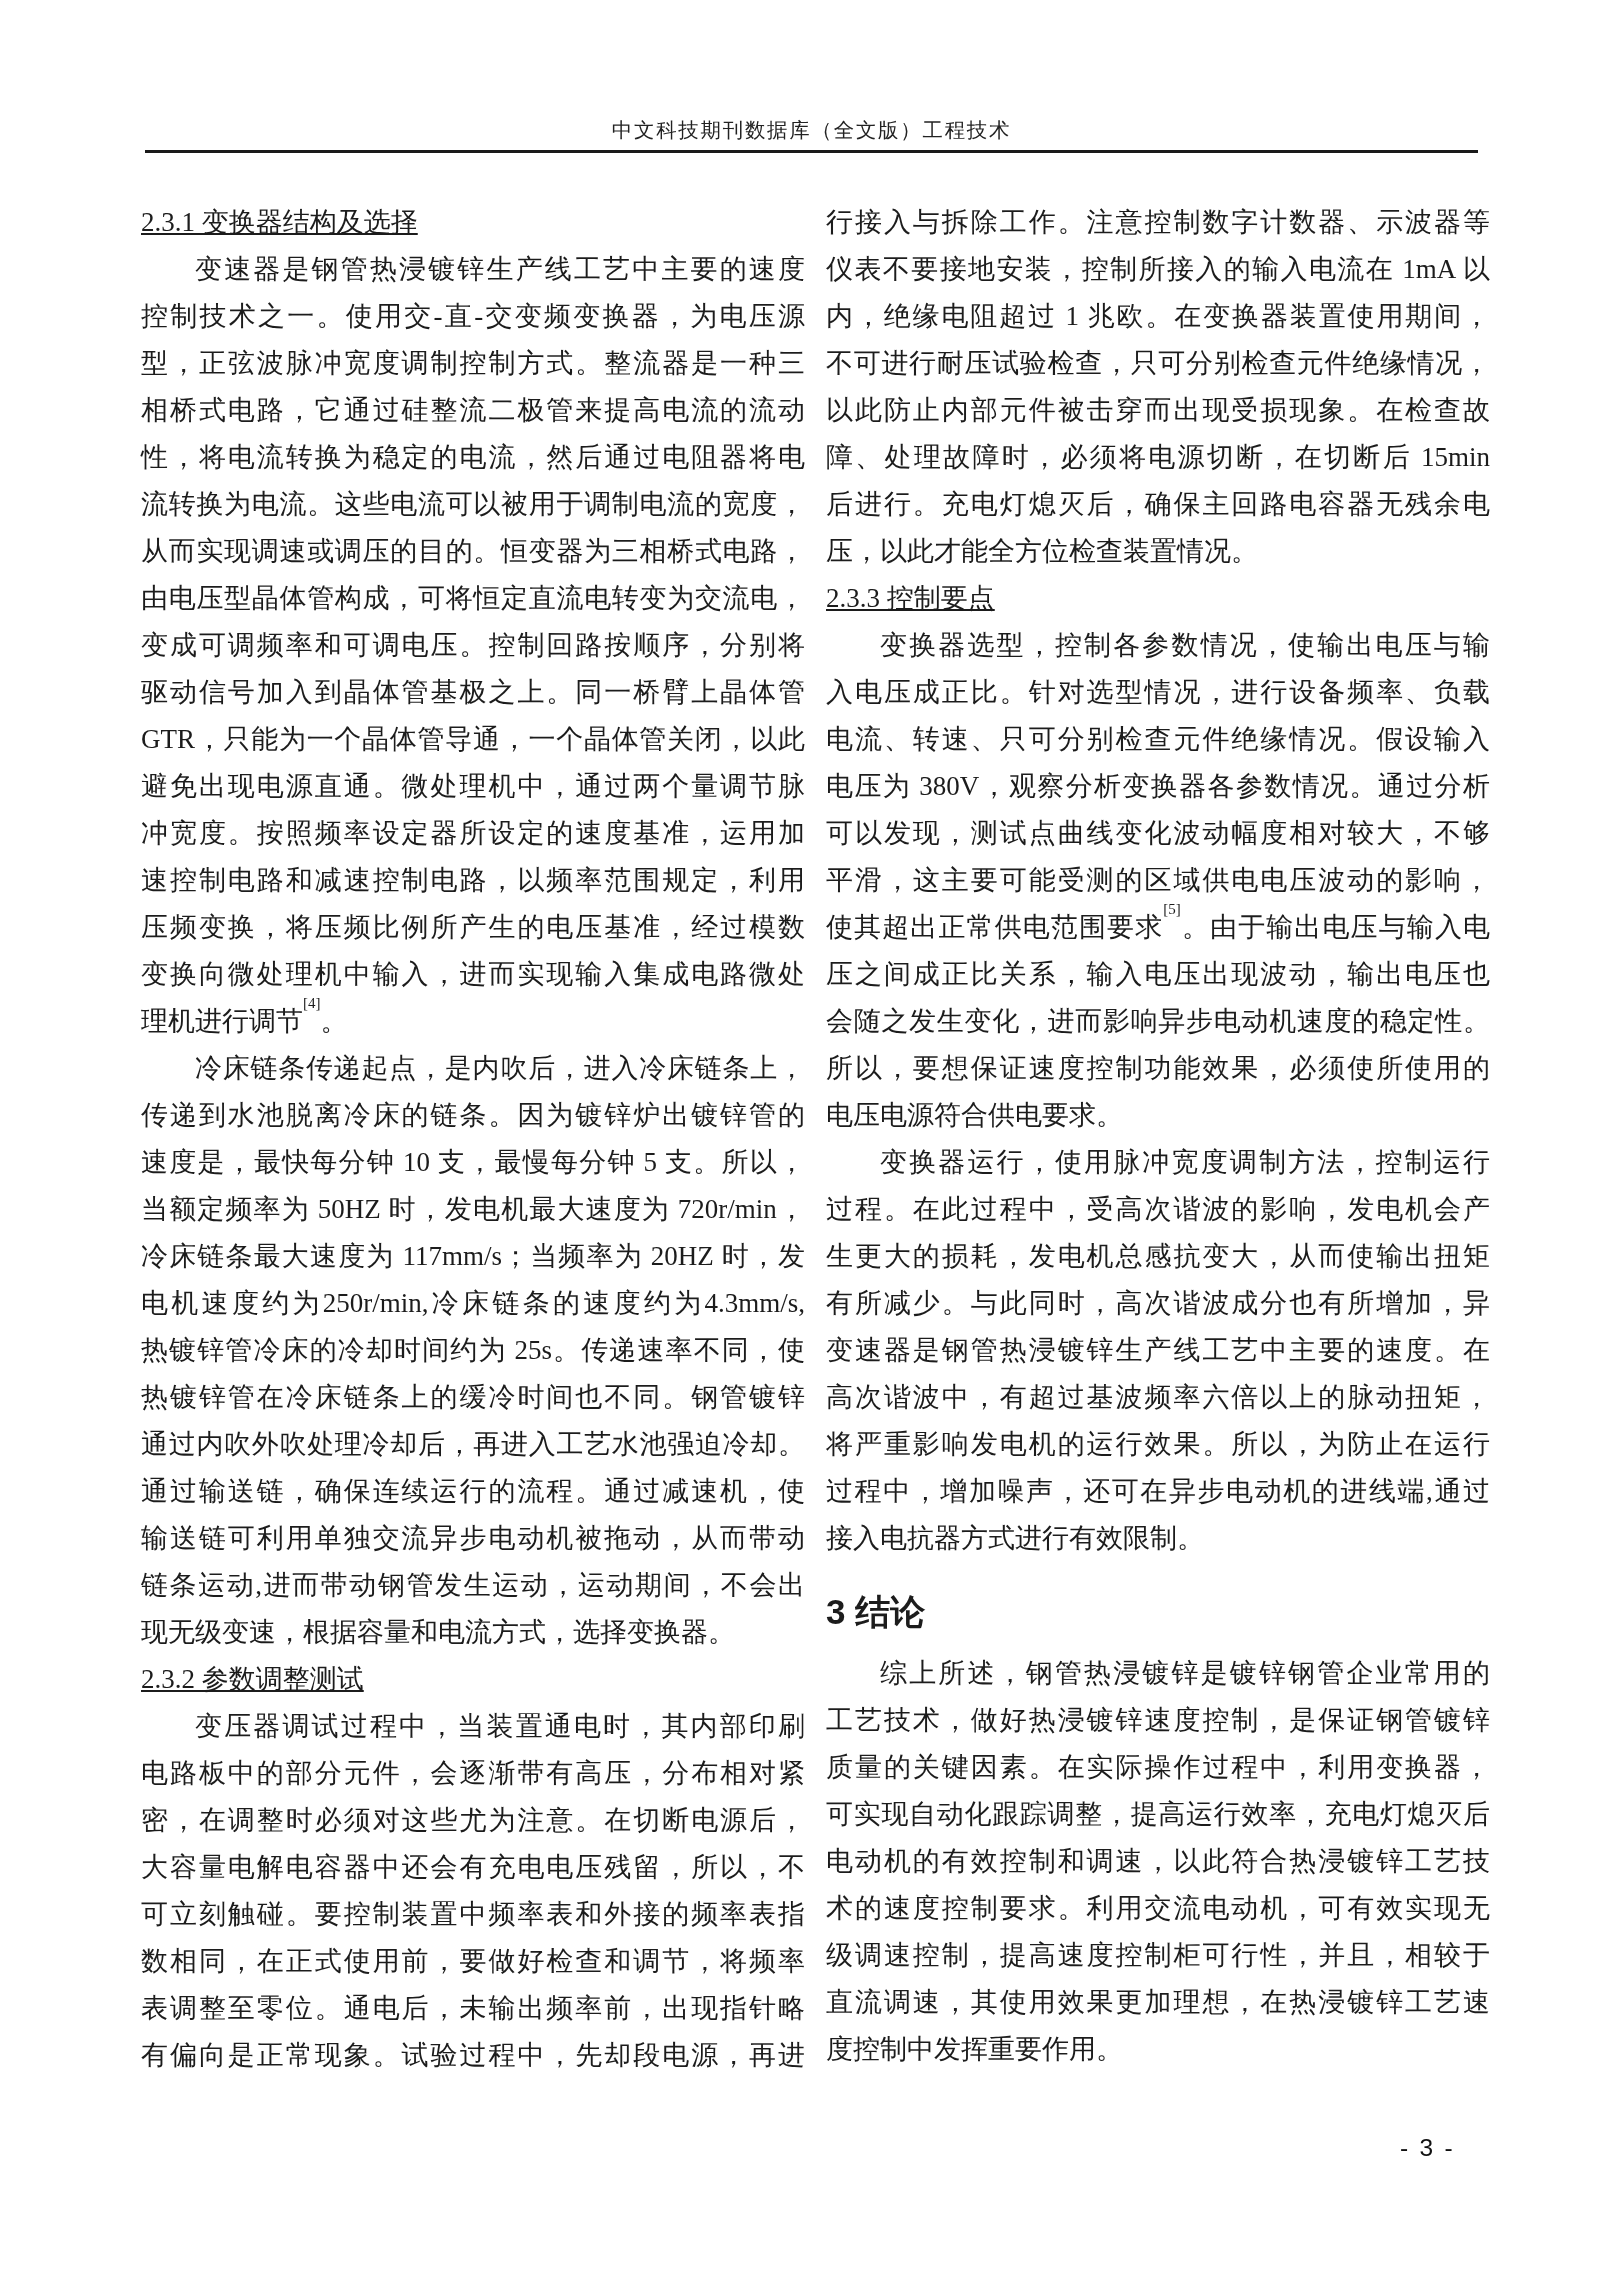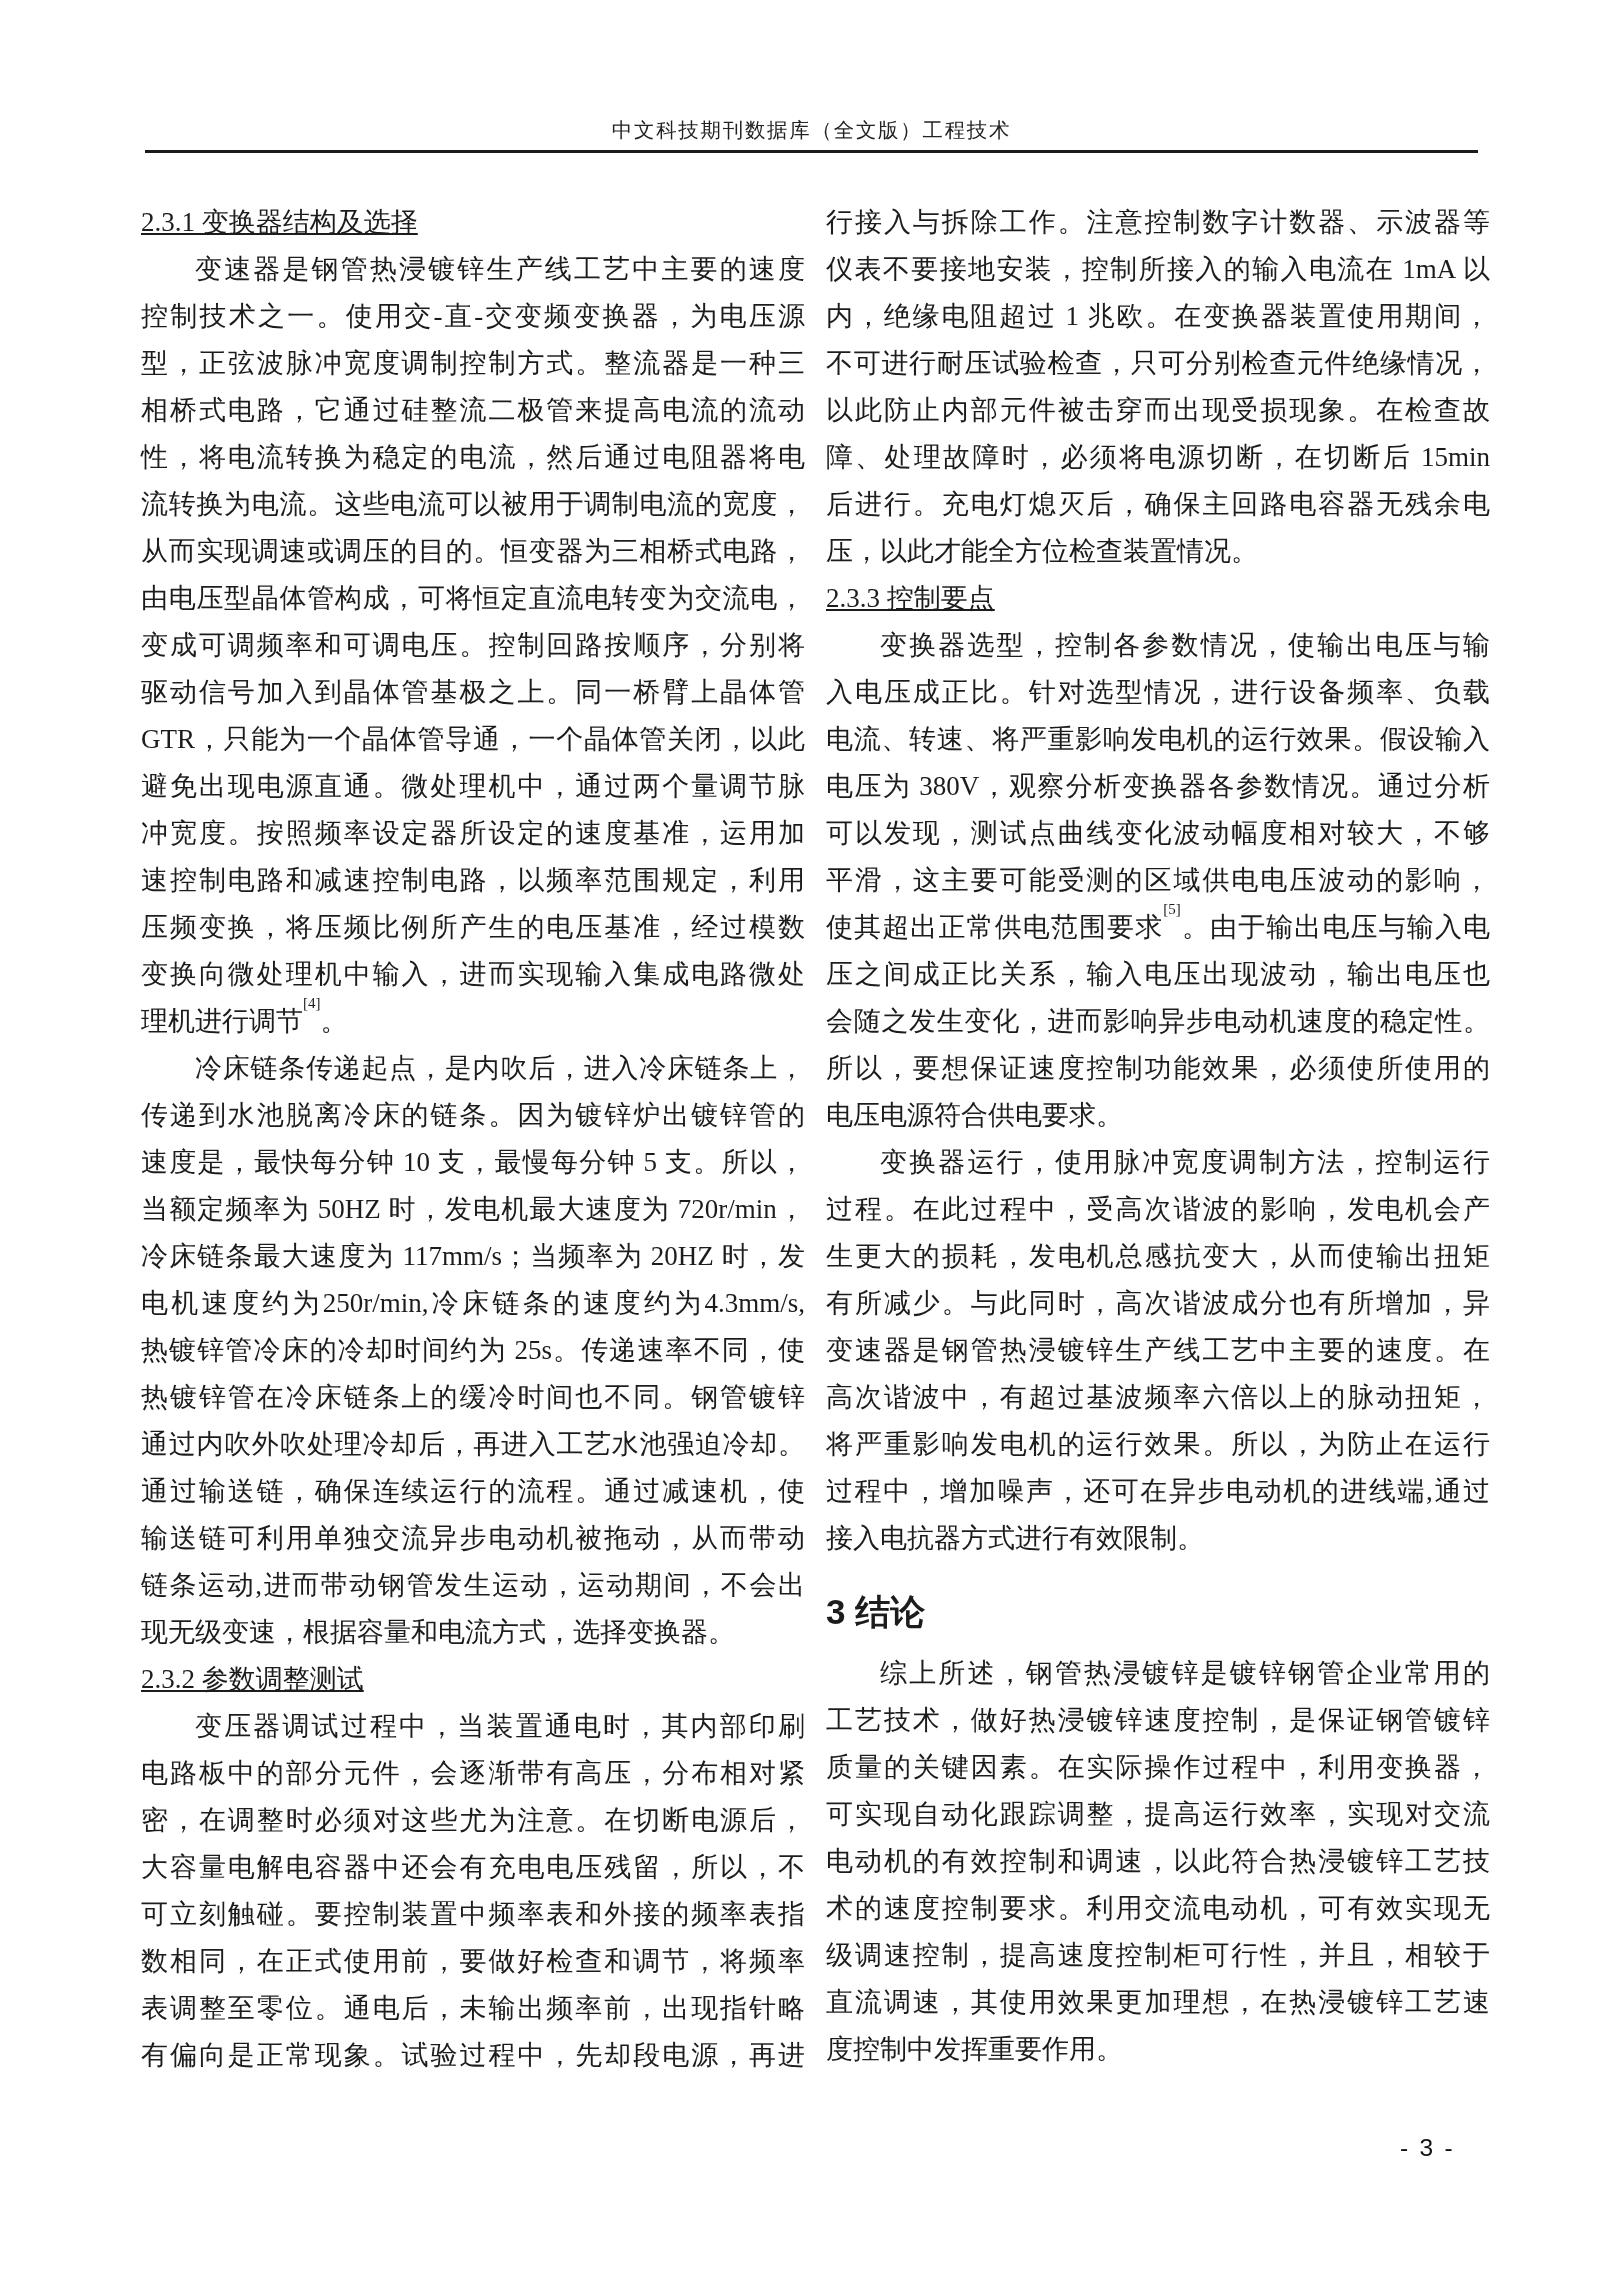--- a/index.html
+++ b/index.html
@@ -108,21 +108,21 @@
       <div class="line p">仪表不要接地安装，控制所接入的输入电流在 1mA 以</div>
       <div class="line p">内，绝缘电阻超过 1 兆欧。在变换器装置使用期间，</div>
       <div class="line p">不可进行耐压试验检查，只可分别检查元件绝缘情况，</div>
       <div class="line p">以此防止内部元件被击穿而出现受损现象。在检查故</div>
       <div class="line p">障、处理故障时，必须将电源切断，在切断后 15min</div>
       <div class="line p">后进行。充电灯熄灭后，确保主回路电容器无残余电</div>
       <div class="line pend">压，以此才能全方位检查装置情况。</div>
       <div class="line h3">2.3.3 控制要点</div>
       <div class="line p indent">变换器选型，控制各参数情况，使输出电压与输</div>
       <div class="line p">入电压成正比。针对选型情况，进行设备频率、负载</div>
-      <div class="line p">电流、转速、将严重影响发电机的运行效果。假设输入</div>
+      <div class="line p">电流、转速、只可分别检查元件绝缘情况。假设输入</div>
       <div class="line p">电压为 380V，观察分析变换器各参数情况。通过分析</div>
       <div class="line p">可以发现，测试点曲线变化波动幅度相对较大，不够</div>
       <div class="line p">平滑，这主要可能受测的区域供电电压波动的影响，</div>
       <div class="line p">使其超出正常供电范围要求<sup class="ref">[5]</sup>。由于输出电压与输入电</div>
       <div class="line p">压之间成正比关系，输入电压出现波动，输出电压也</div>
       <div class="line p">会随之发生变化，进而影响异步电动机速度的稳定性。</div>
       <div class="line p">所以，要想保证速度控制功能效果，必须使所使用的</div>
       <div class="line pend">电压电源符合供电要求。</div>
       <div class="line p indent">变换器运行，使用脉冲宽度调制方法，控制运行</div>
       <div class="line p">过程。在此过程中，受高次谐波的影响，发电机会产</div>
@@ -130,21 +130,21 @@
       <div class="line p">有所减少。与此同时，高次谐波成分也有所增加，异</div>
       <div class="line p">变速器是钢管热浸镀锌生产线工艺中主要的速度。在</div>
       <div class="line p">高次谐波中，有超过基波频率六倍以上的脉动扭矩，</div>
       <div class="line p">将严重影响发电机的运行效果。所以，为防止在运行</div>
       <div class="line p">过程中，增加噪声，还可在异步电动机的进线端,通过</div>
       <div class="line pend">接入电抗器方式进行有效限制。</div>
       <div class="line h2">3 结论</div>
       <div class="line p indent">综上所述，钢管热浸镀锌是镀锌钢管企业常用的</div>
       <div class="line p">工艺技术，做好热浸镀锌速度控制，是保证钢管镀锌</div>
       <div class="line p">质量的关键因素。在实际操作过程中，利用变换器，</div>
-      <div class="line p">可实现自动化跟踪调整，提高运行效率，实现对交流</div>
+      <div class="line p">可实现自动化跟踪调整，提高运行效率，充电灯熄灭后</div>
       <div class="line p">电动机的有效控制和调速，以此符合热浸镀锌工艺技</div>
       <div class="line p">术的速度控制要求。利用交流电动机，可有效实现无</div>
       <div class="line p">级调速控制，提高速度控制柜可行性，并且，相较于</div>
       <div class="line p">直流调速，其使用效果更加理想，在热浸镀锌工艺速</div>
       <div class="line pend">度控制中发挥重要作用。</div>
     </div>
 
   <div class="page-number">- 3 -</div>
 </div>
 

